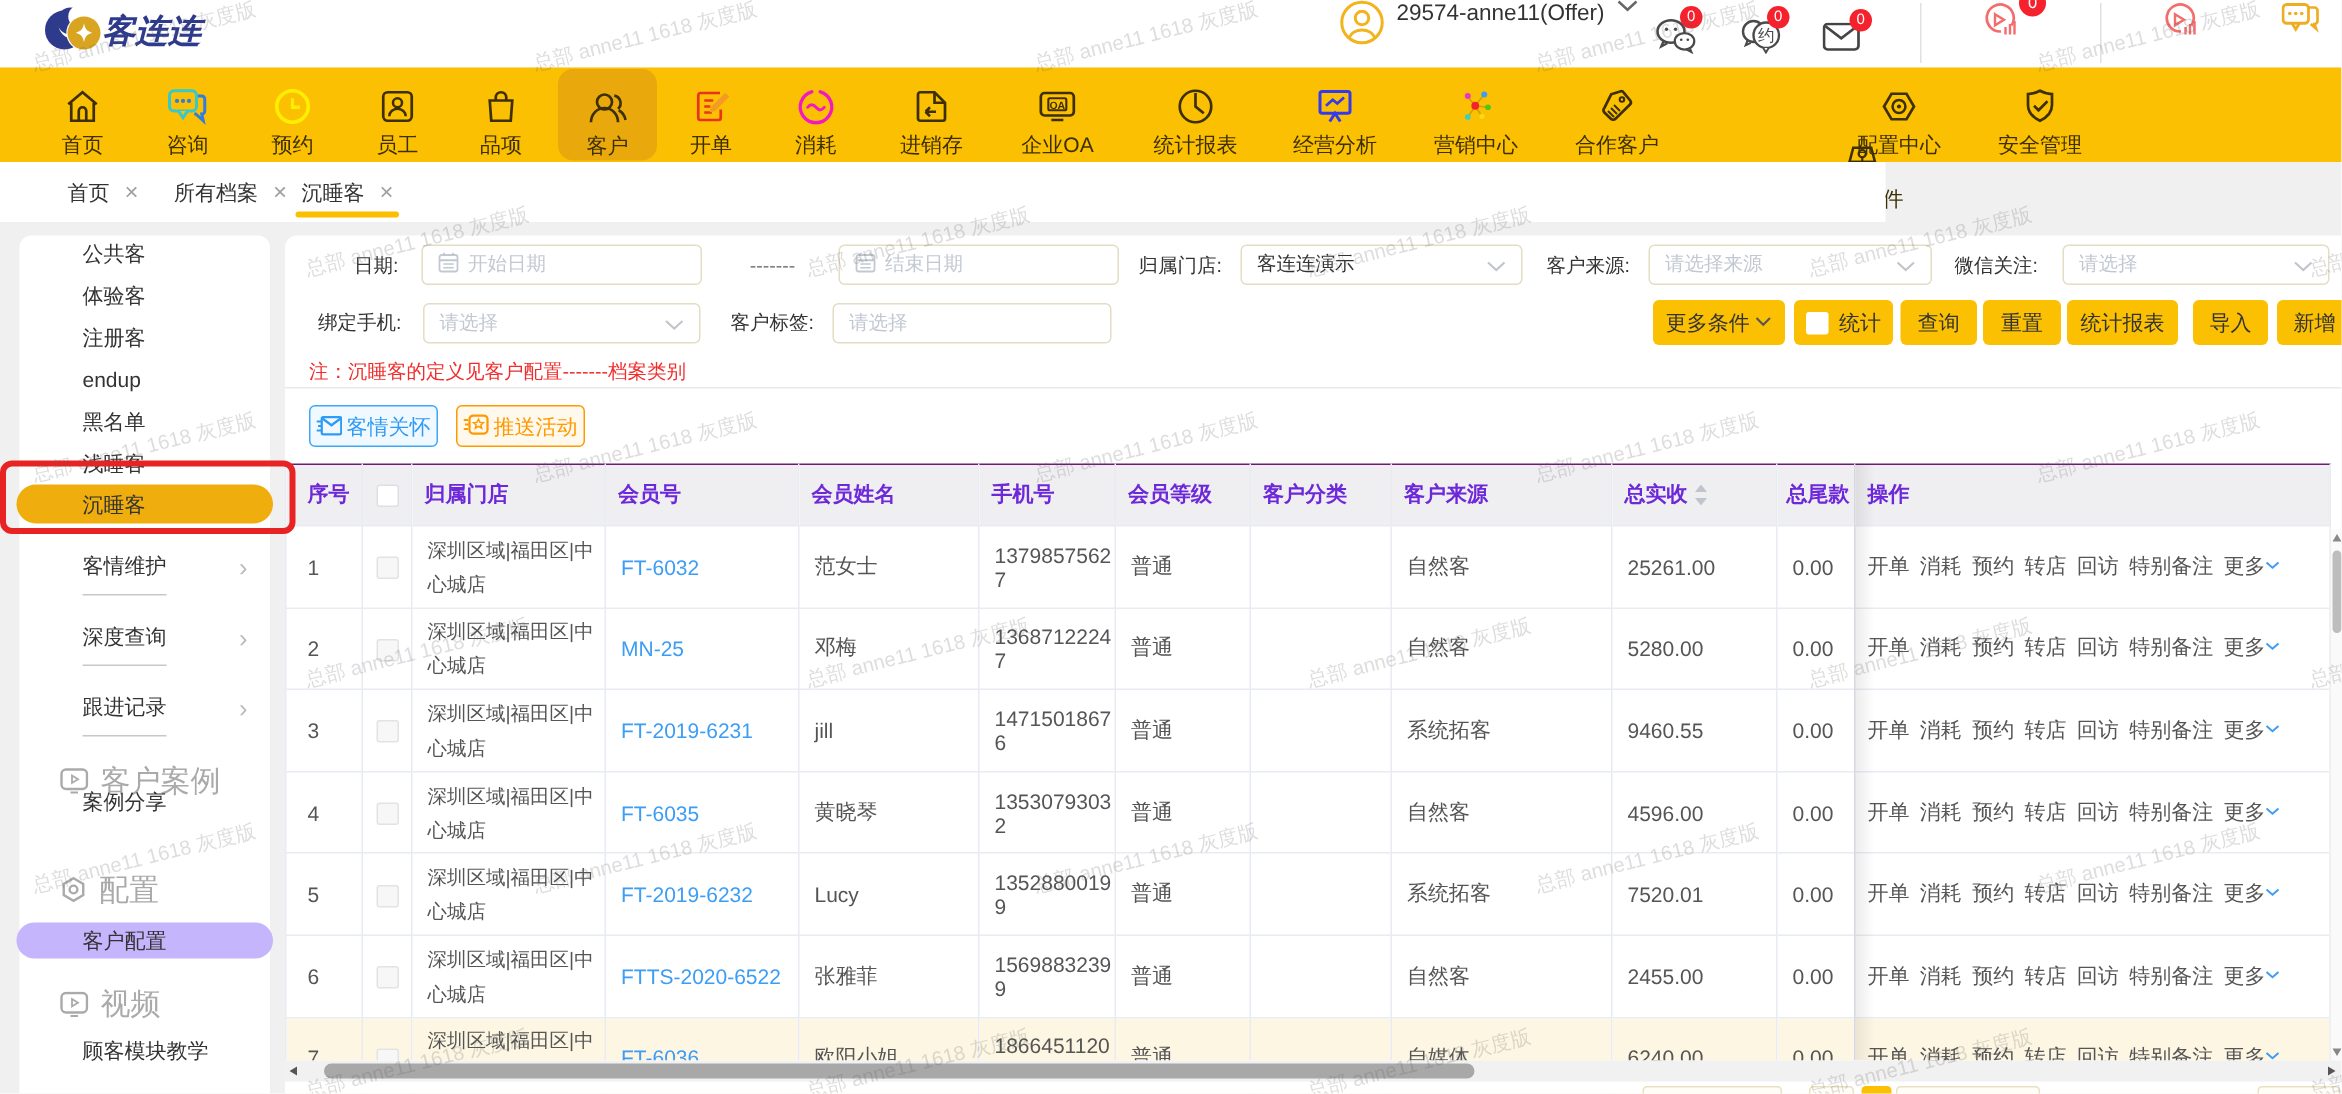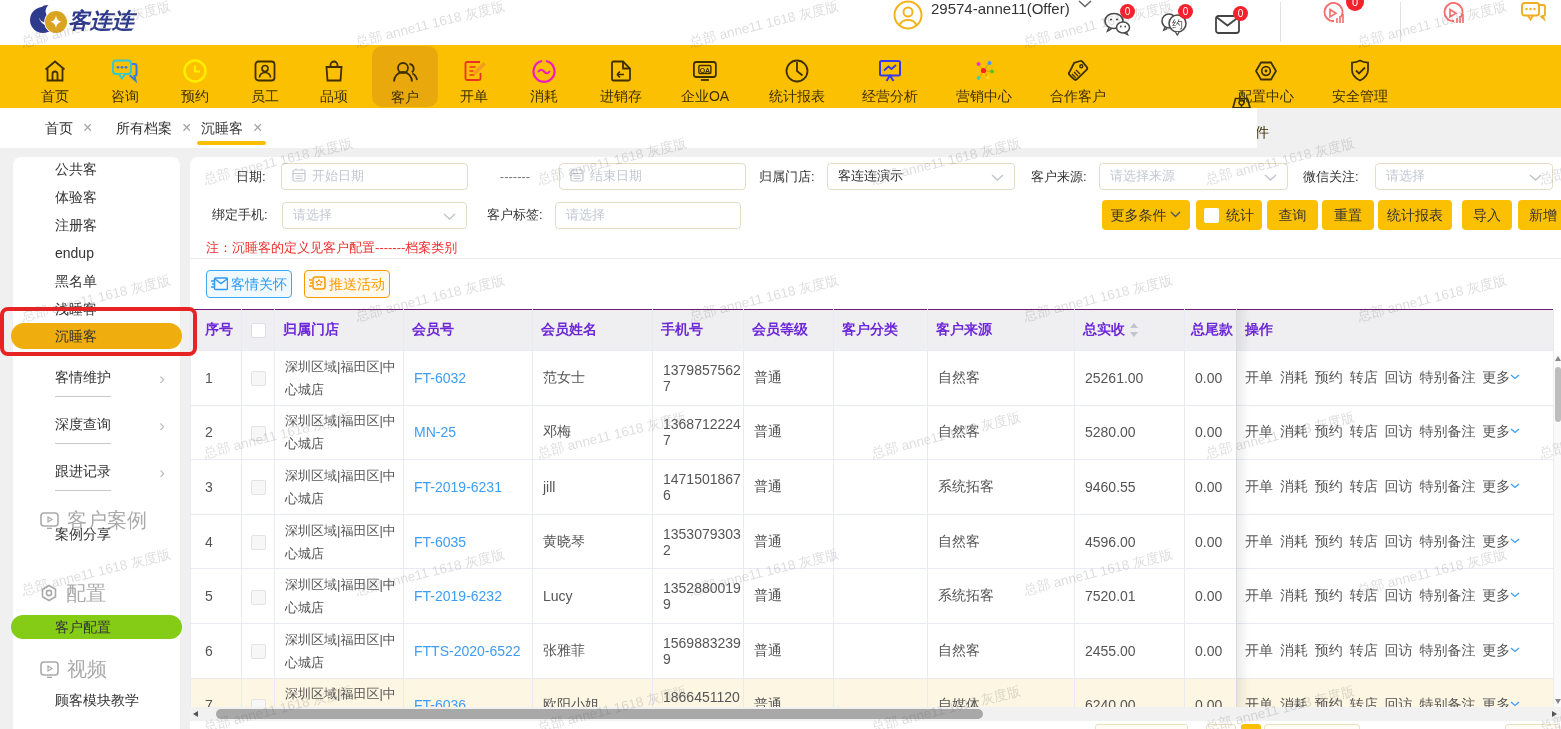--- a/index.html
+++ b/index.html
@@ -255,21 +255,21 @@
  <div class="shead" style="top:349px;"><svg width="19" height="17" viewBox="0 0 19 17">
         <rect x="1" y="1" width="17" height="13" rx="3" fill="none" stroke="#aaa" stroke-width="1.6"></rect>
         <path d="M8 5 l4 2.5 l-4 2.5 z" fill="none" stroke="#aaa" stroke-width="1.2"></path>
         <path d="M7 16.5 h5" stroke="#aaa" stroke-width="1.6"></path>
       </svg>客户案例</div>
  <div class="sitem" style="top:364px;">案例分享</div>
  <div class="shead" style="top:422px;"><svg width="18" height="18" viewBox="0 0 18 18">
         <path d="M9 1.5 l6.5 3.75 v7.5 L9 16.5 l-6.5 -3.75 v-7.5 Z" fill="none" stroke="#aaa" stroke-width="1.6"></path>
         <circle cx="9" cy="9" r="2.6" fill="none" stroke="#aaa" stroke-width="1.6"></circle>
       </svg>配置</div>
- <div class="spill" style="top:458px;height:24px;line-height:24px;background:#84cc16;">客户配置</div>
+ <div class="spill" style="top:458px;height:24px;line-height:24px;background:#c4b5fd;">客户配置</div>
  <div class="shead" style="top:498px;"><svg width="19" height="17" viewBox="0 0 19 17">
         <rect x="1" y="1" width="17" height="13" rx="3" fill="none" stroke="#aaa" stroke-width="1.6"></rect>
         <path d="M8 5 l4 2.5 l-4 2.5 z" fill="none" stroke="#aaa" stroke-width="1.2"></path>
         <path d="M7 16.5 h5" stroke="#aaa" stroke-width="1.6"></path>
       </svg>视频</div>
  <div class="sitem" style="top:530px;">顾客模块教学</div>
  <div class="redbox"></div>
 </div>
 <div class="panel">
  <span class="flabel" style="left:46px;top:7px;">日期:</span>

